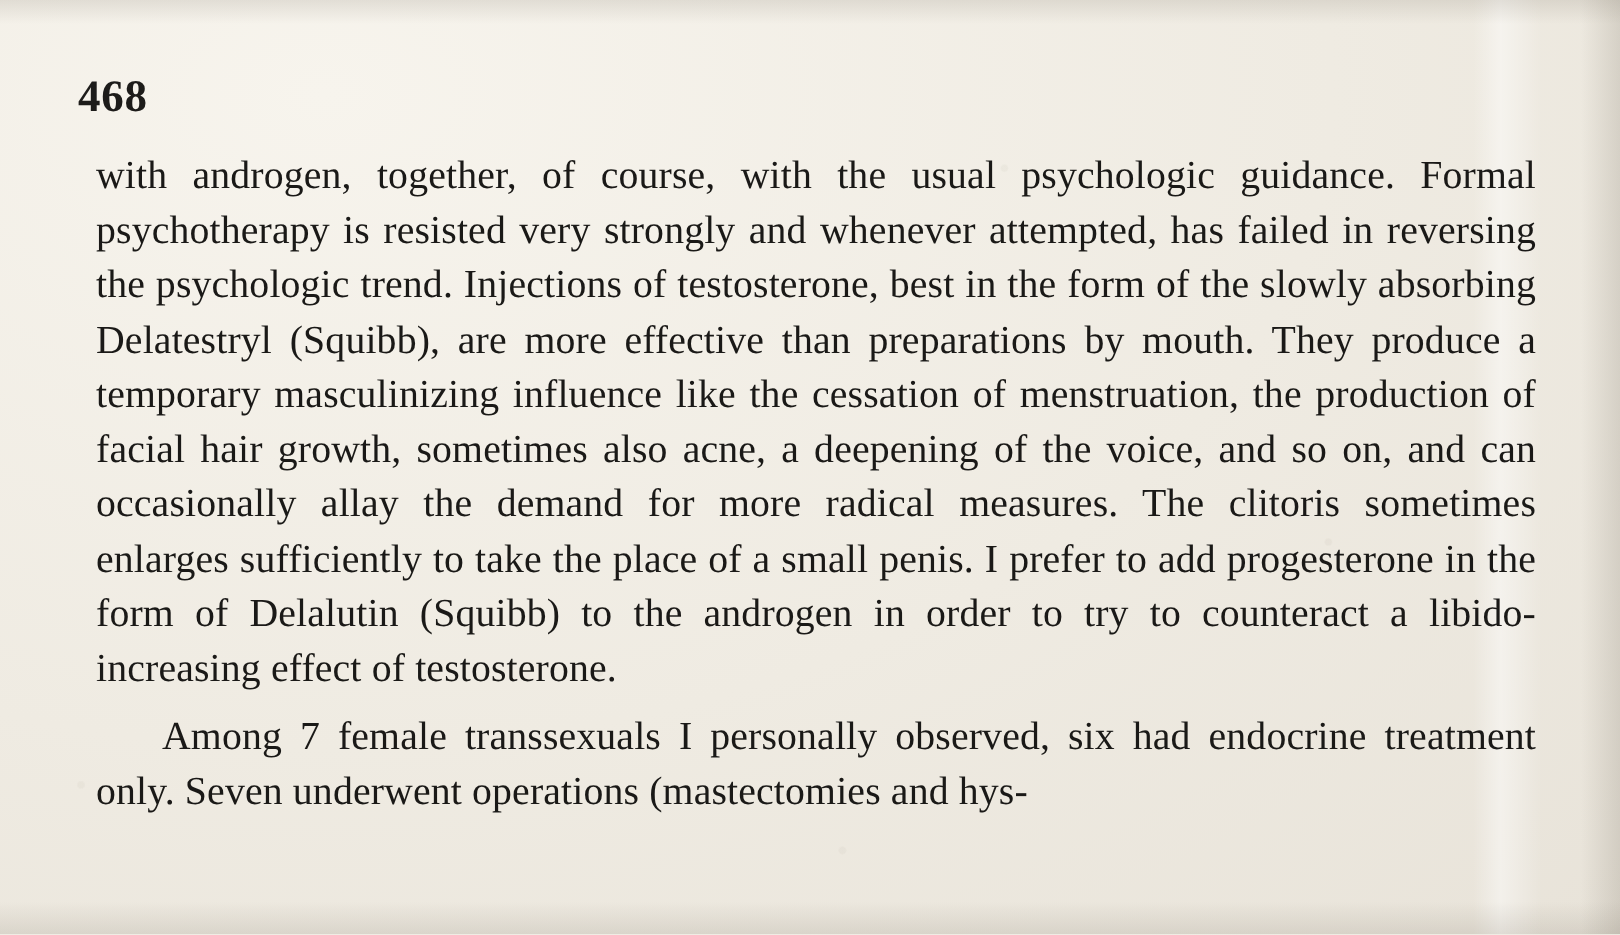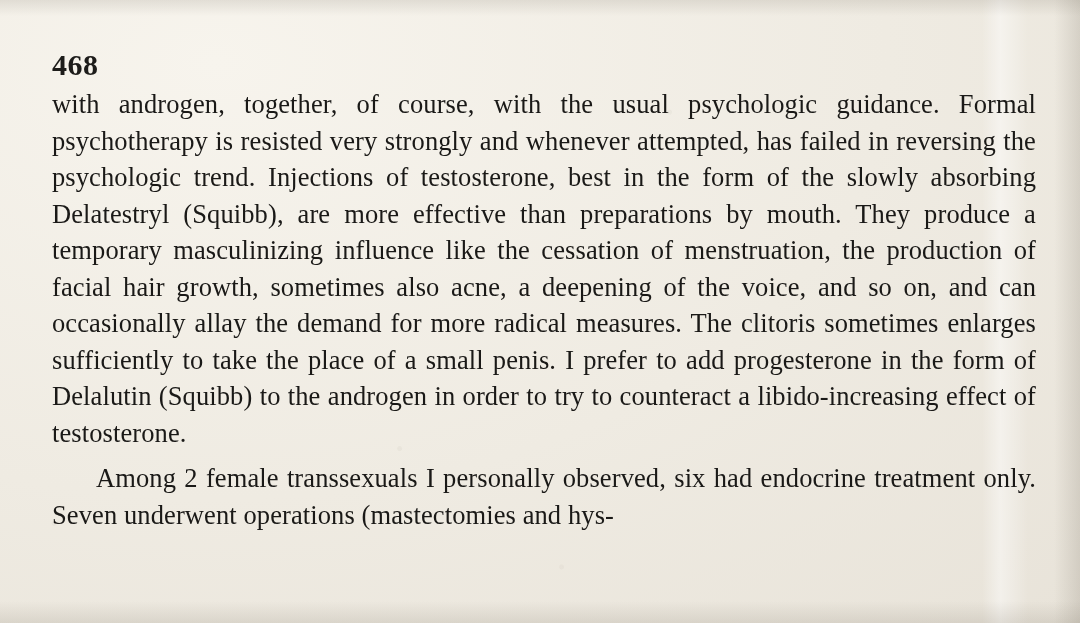--- a/index.html
+++ b/index.html
@@ -109,21 +109,21 @@
     font-weight: bold;
     color: #1d1c1a;
     letter-spacing: 1.2px;
     
     font-variant: small-caps;
     text-transform: lowercase;
   }
   .journal-title::first-letter { font-size: 23px; }
 
   .body-text {
-    margin: 0;
+    margin: 12px;
     padding: 0 44px 0 52px;
     font-family: "Liberation Serif", serif;
     font-size: 26.5px;
     line-height: 36.5px;
     color: #1a1917;
     text-align: justify;
     text-justify: inter-word;
     letter-spacing: 0.1px;
   }
 
@@ -150,17 +150,17 @@
   <div class="bottom-edge"></div>
 
   <div class="content">
 
     <div class="running-head">
       <div class="folio">468</div>
     </div>
 
     <div class="body-text">
       <p class="para">with androgen, together, of course, with the usual psychologic guidance. Formal psychotherapy is resisted very strongly and whenever attempted, has failed in reversing the psychologic trend.  Injections of testosterone, best in the form of the slowly absorbing Delatestryl (Squibb), are more effective than preparations by mouth.  They produce a temporary masculinizing influence like the cessation of menstruation, the production of facial hair growth, sometimes also acne, a deepening of the voice, and so on, and can occasionally allay the demand for more radical measures. The clitoris sometimes enlarges sufficiently to take the place of a small penis.  I prefer to add progesterone in the form of Delalutin (Squibb) to the androgen in order to try to counteract a libido-increasing effect of testosterone.</p>
-      <p class="para indent">Among 2 female transsexuals I personally observed, six had endocrine treatment only.  Seven underwent operations (mastectomies and hys-</p>
+      <p class="para indent">Among 7 female transsexuals I personally observed, six had endocrine treatment only.  Seven underwent operations (mastectomies and hys-</p>
     </div>
 
   </div>
 </div>
 
 </body></html>

